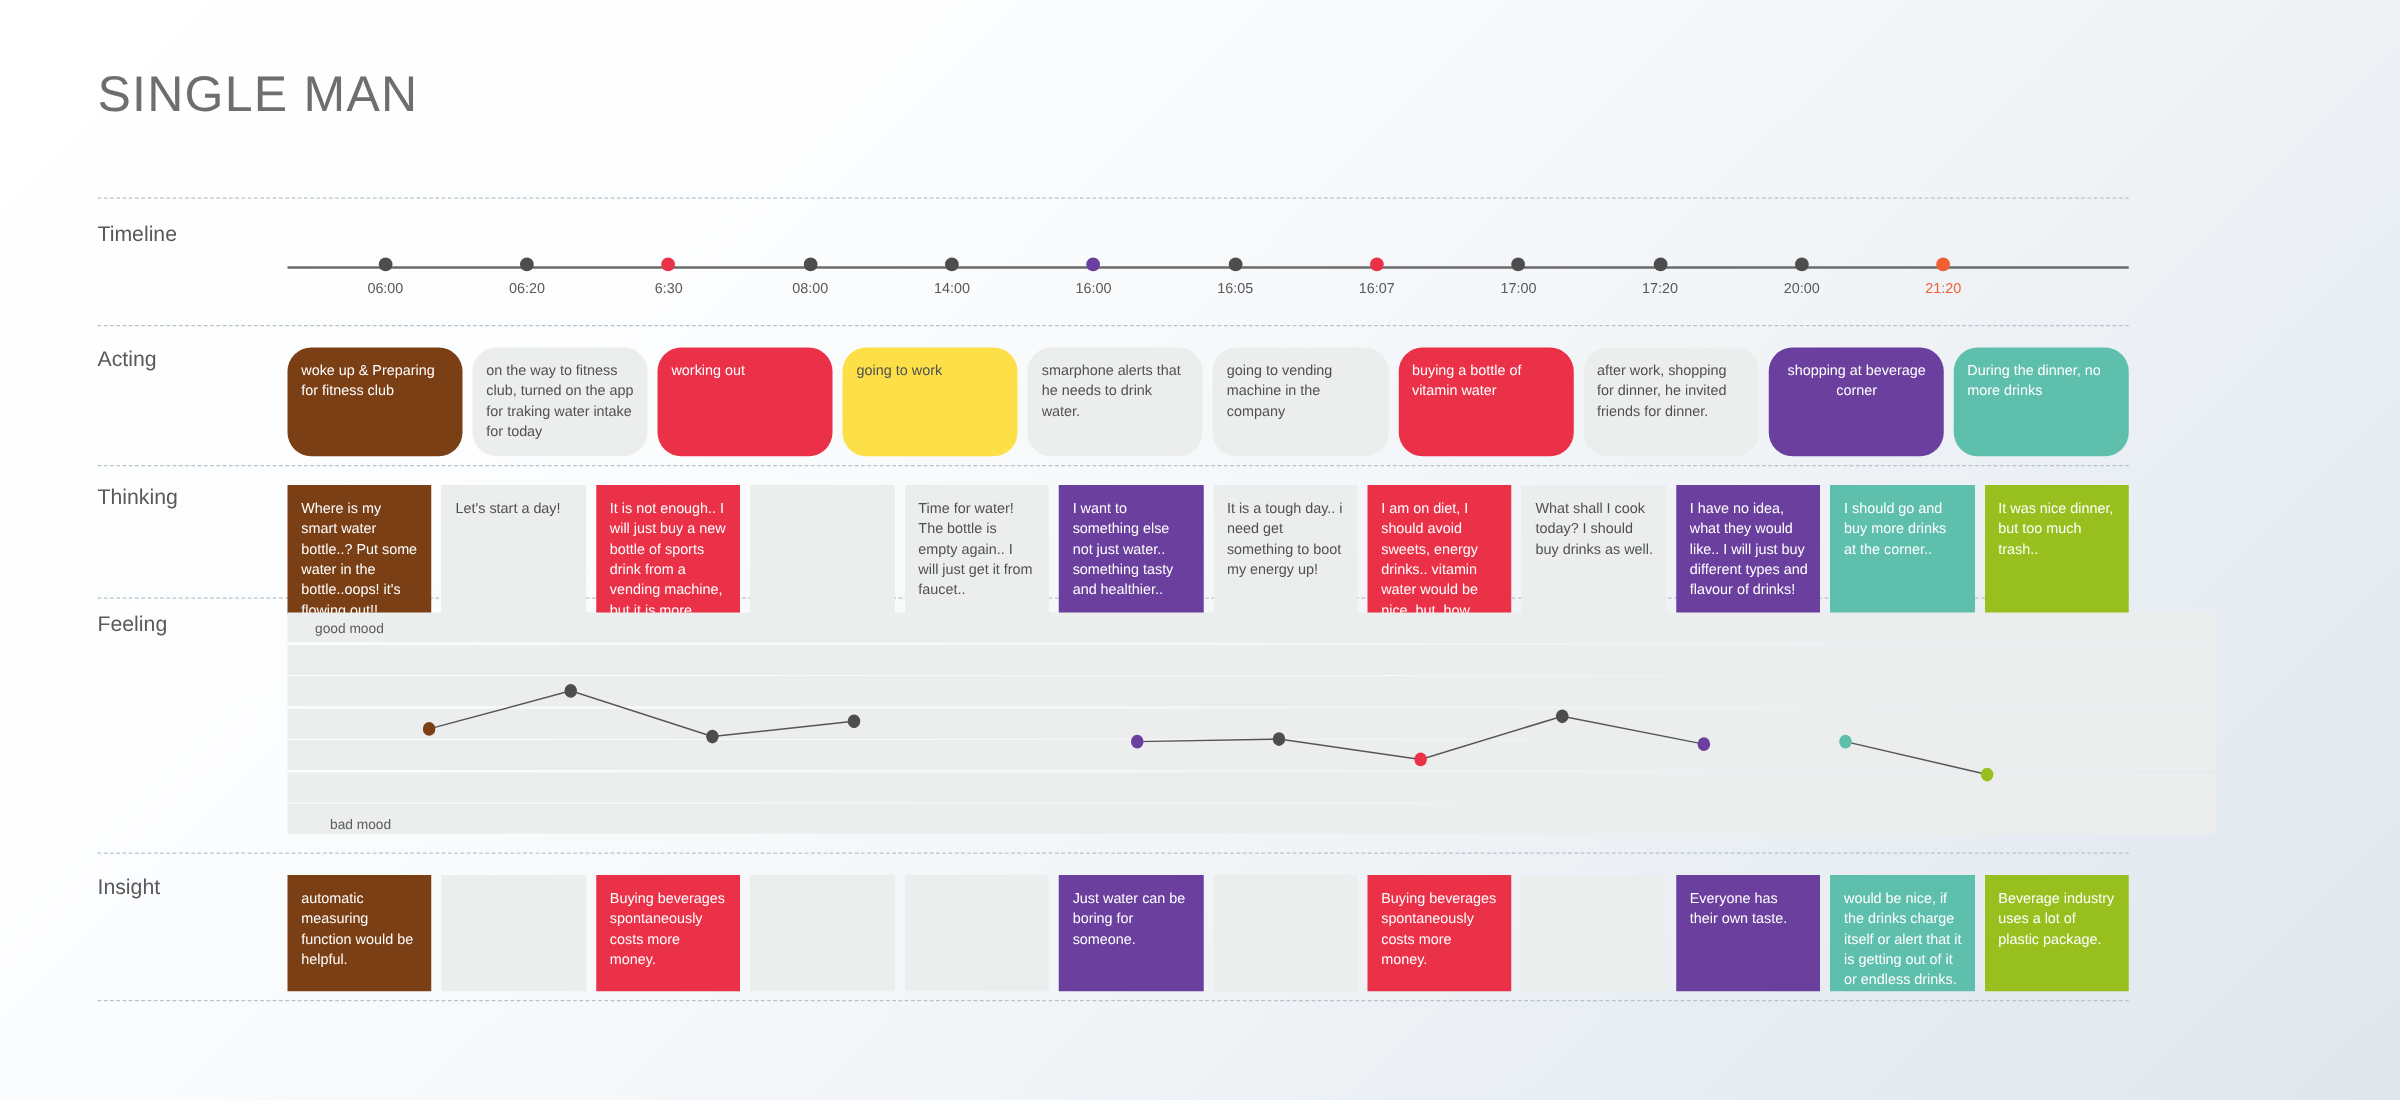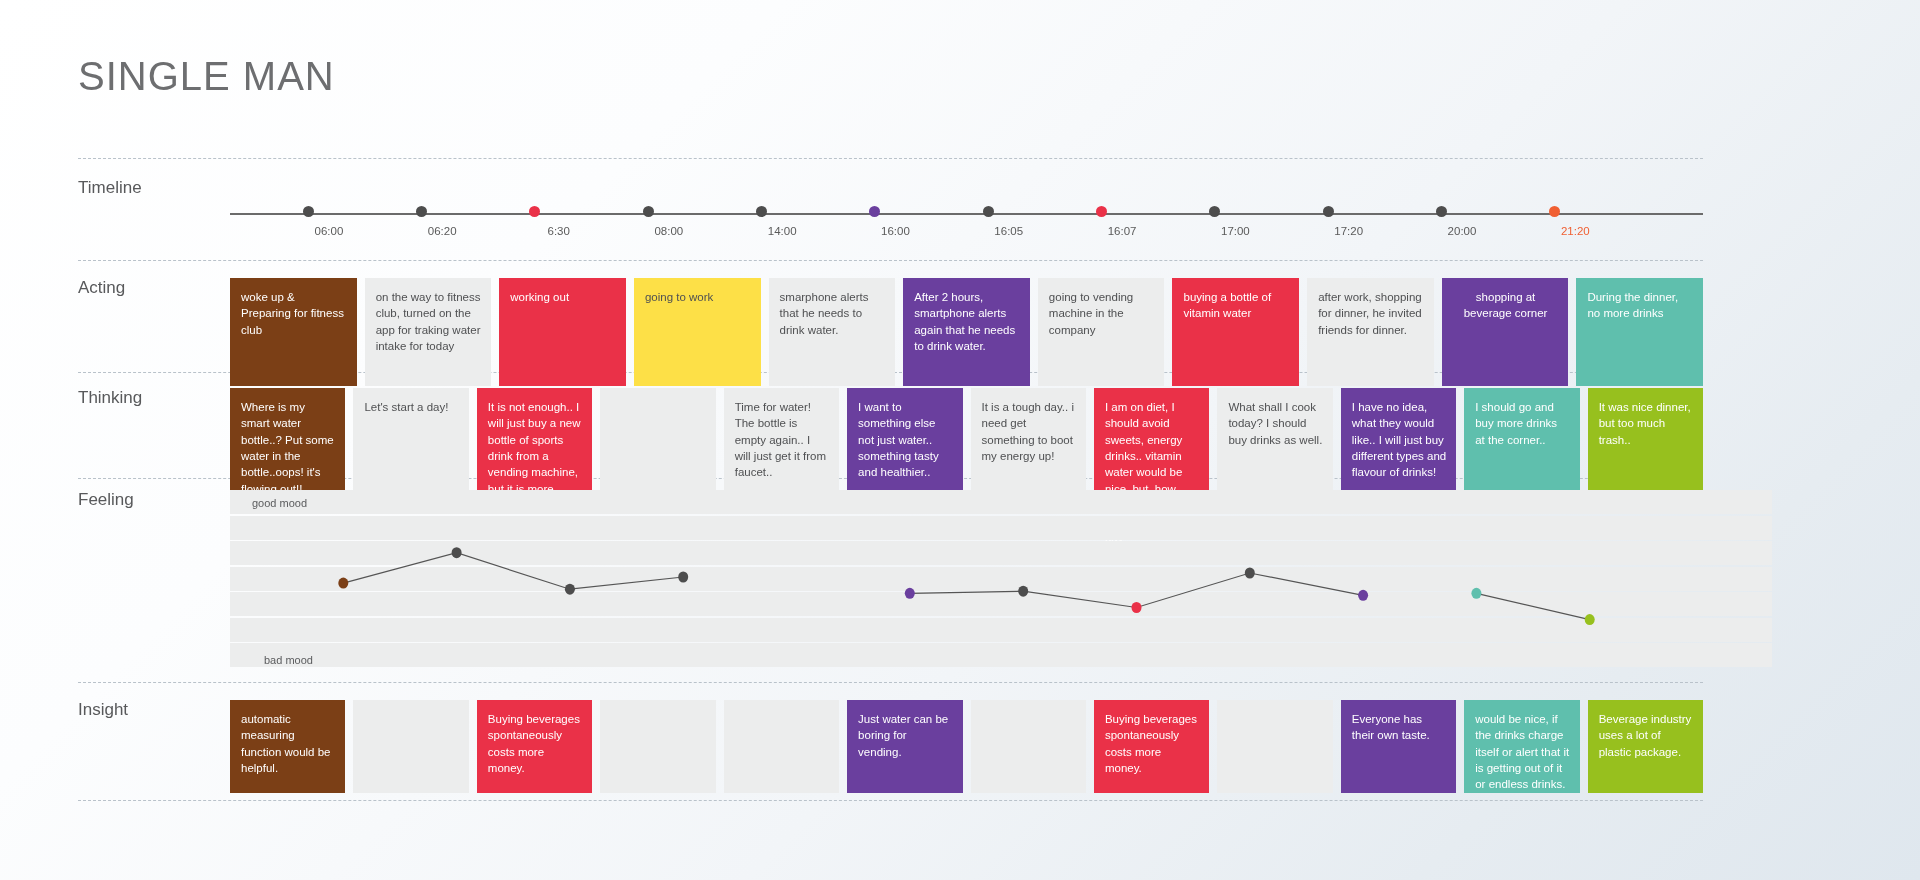--- a/index.html
+++ b/index.html
@@ -58,21 +58,21 @@
     left: 152px;
     top: 35px;
     width: 1473px;
     height: 2px;
     background: #6b6b6b;
   }
   .tl-point {
     position: absolute;
     top: 28px;
     transform: translateX(-50%);
-    text-align: right;
+    text-align: center;
     width: 70px;
     margin-left: -35px;
   }
   .tl-dot {
     width: 11px; height: 11px;
     border-radius: 50%;
     margin: 0 auto;
     background: #4d4d4d;
   }
   .tl-time {
@@ -99,21 +99,21 @@
     line-height: 1.42;
     color: #ffffff;
     background: #eceded;
     word-break: break-word;
     hyphens: none;
   }
   .card.empty-card { color: transparent; }
   .card.neutral { background: #eceded; color: #4f5052; }
 
   #acting-row   { top: 278px; }
-  #acting-row   .card { height: 108px; }
+  #acting-row   .card { height: 87px; border-radius: 19px; }
   #thinking-row { top: 388px; }
   #thinking-row .card { height: 103px; }
   #insight-row  { top: 700px; }
   #insight-row  .card { height: 93px; }
 
   
   #feeling-row { top: 490px; height: 180px; }
   .chart {
     position: absolute;
     left: 152px;
@@ -214,21 +214,20 @@
 </div>
 
 <div class="row" id="acting-row">
   <div class="row-label">Acting</div>
   <div class="strip" id="acting-strip">
       <div class="card" style="background: rgb(123, 63, 22);">woke up &amp; Preparing for fitness club</div>
       <div class="card neutral" style="background: rgb(236, 237, 237);">on the way to fitness club, turned on the app for traking water intake for today</div>
       <div class="card" style="background: rgb(234, 49, 72);">working out</div>
       <div class="card neutral" style="background: #fde047;">going to work</div>
       <div class="card neutral" style="background: rgb(236, 237, 237);">smarphone alerts that he needs to drink water.</div>
-      <div class="card" style="background: rgb(106, 63, 158);">After 2 hours, smartphone alerts again that he needs to drink water.</div>
       <div class="card neutral" style="background: rgb(236, 237, 237);">going to vending machine in the company</div>
       <div class="card" style="background: rgb(234, 49, 72);">buying a bottle of vitamin water</div>
       <div class="card neutral" style="background: rgb(236, 237, 237);">after work, shopping for dinner, he invited friends for dinner.</div>
       <div class="card" style="background: rgb(106, 63, 158); text-align: center;">shopping at beverage corner</div>
       <div class="card" style="background: rgb(95, 191, 173);">During the dinner, no more drinks</div>
     </div>
 </div>
 
 <div class="row" id="thinking-row">
   <div class="row-label">Thinking</div>
@@ -282,21 +281,21 @@
 </div>
 
 <div class="row" id="insight-row">
   <div class="row-label">Insight</div>
   <div class="strip" id="insight-strip">
       <div class="card" style="background: rgb(123, 63, 22);">automatic measuring function would be helpful.</div>
       <div class="card neutral empty-card" style="background: rgb(236, 237, 237);"></div>
       <div class="card" style="background: rgb(234, 49, 72);">Buying beverages spontaneously costs more money.</div>
       <div class="card neutral empty-card" style="background: rgb(236, 237, 237);"></div>
       <div class="card neutral empty-card" style="background: rgb(236, 237, 237);"></div>
-      <div class="card" style="background: rgb(106, 63, 158);">Just water can be boring for vending.</div>
+      <div class="card" style="background: rgb(106, 63, 158);">Just water can be boring for someone.</div>
       <div class="card neutral empty-card" style="background: rgb(236, 237, 237);"></div>
       <div class="card" style="background: rgb(234, 49, 72);">Buying beverages spontaneously costs more money.</div>
       <div class="card neutral empty-card" style="background: rgb(236, 237, 237);"></div>
       <div class="card" style="background: rgb(106, 63, 158);">Everyone has their own taste.</div>
       <div class="card" style="background: rgb(95, 191, 173);">would be nice, if the drinks charge itself or alert that it is getting out of it or endless drinks.</div>
       <div class="card" style="background: rgb(151, 192, 30);">Beverage industry uses a lot of plastic package.</div>
     </div>
 </div>
 
 </body></html>

